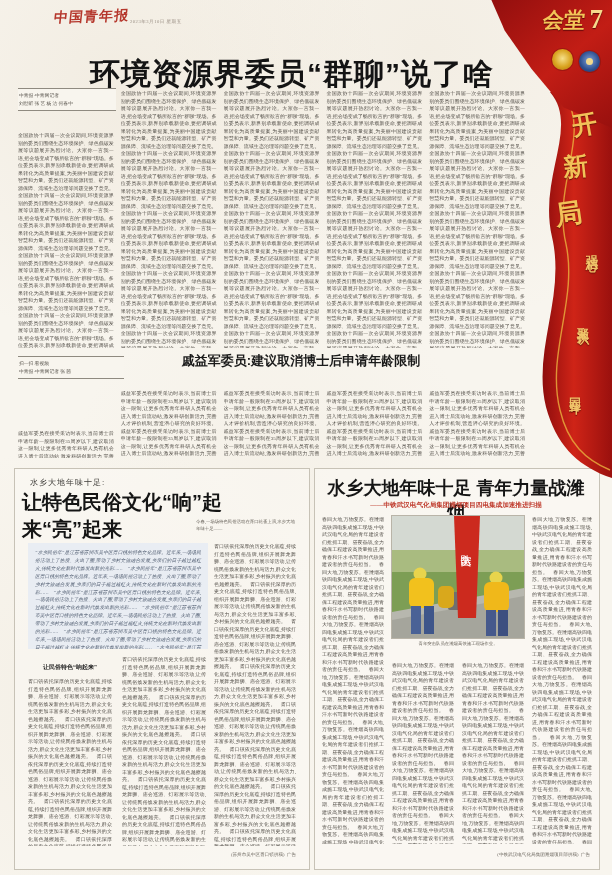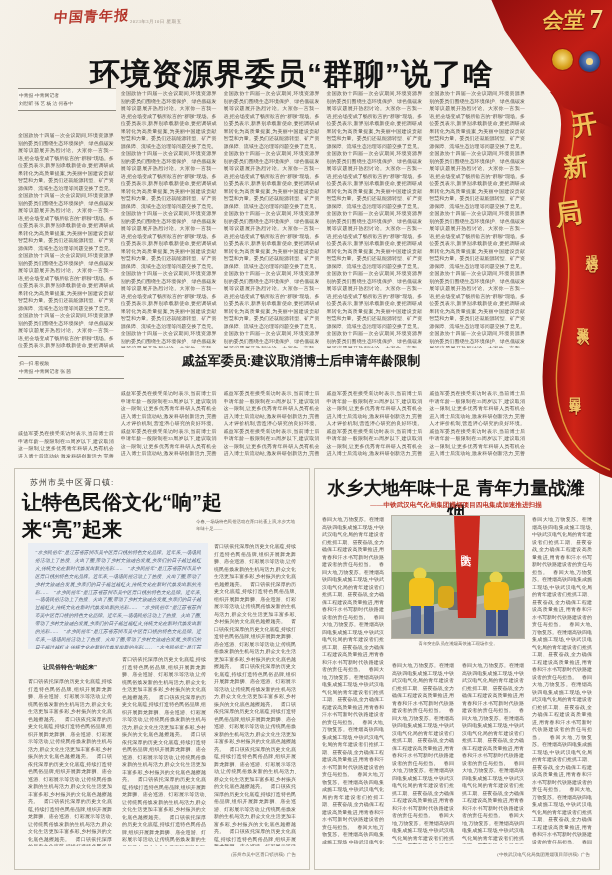--- a/index.html
+++ b/index.html
@@ -160,21 +160,21 @@
     </div>
     <div class="col">
       <span>戚益军委员在接受采访时表示,当前博士后申请年龄一般限制在35周岁以下,建议取消这一限制,让更多优秀青年科研人员有机会进入博士后流动站,激发科研创新活力,完善人才评价机制,营造潜心研究的良好环境。　戚益军委员在接受采访时表示,当前博士后申请年龄一般限制在35周岁以下,建议取消这一限制,让更多优秀青年科研人员有机会进入博士后流动站,激发科研创新活力,完善人才评价机制,营造潜心研究的良好环境。　戚益军委员在接受采访时表示,当前博士后申请年龄一般限制在35周岁以下,建议取消这一限制,让更多优秀青年科研人员有机会进入博士后流动站,激发科研创新活力,完善人才评价机制,营造潜心研究的良好环境。　戚益军委员在接受采访时表示,当前博士后申请年龄一般限制在35周岁以下,建议取消这一限制,让更多优秀青年科研人员有机会进入博士后流动站,激发科研创新活力,完善人才评价机制,营造潜心研究的良好环境。　戚益军委员在接受采访时表示,当前博士后申请年龄一般限制在35周岁以下,建议取消这一限制,让更多优秀青年科研人员有机会进入博士后流动站,激发科研创新活力,完善人才评价机制,营造潜心研究的良好环境。　戚益军委员在接受采访时表示,当前博士后申请年龄一般限制在35周岁以下,建议取消这一限制,让更多优秀青年科研人员有机会进入博士后流动站,激发科研创新活力,完善人才评价机制,营造潜心研究的良好环境。　戚益军委员在接受采访时表示,当前博士后申请年龄一般限制在35周岁以下,建议取消这一限制,让更多优秀青年科研人员有机会进入博士后流动站,激发科研创新活力,完善人才评价机制,营造潜心研究的良好环境。　戚益军委员在接受采访时表示,当前博士后申请年龄一般限制在35周岁以下,建议取消这一限制,让更多优秀青年科研人员有机会进入博士后流动站,激发科研创新活力,完善人才评价机制,营造潜心研究的良好环境。　戚益军委员在接受采访时表示,当前博士后申请年龄一般限制在35周岁以下,建议取消这一限制,让更多优秀青年科研人员有机会进入博士后流动站,激发科研创新活力,完善人才评价机制,营造潜心研究的良好环境。　戚益军委员在接受采访时表示,当前博士后申请年龄一般限制在35周岁以下,建议取消这一限制,让更多优秀青年科研人员有机会进入博士后流动站,激发科研创新活力,完善人才评价机制,营造潜心研究的良好环境。</span>
     </div>
     <div class="col">
       <span>戚益军委员在接受采访时表示,当前博士后申请年龄一般限制在35周岁以下,建议取消这一限制,让更多优秀青年科研人员有机会进入博士后流动站,激发科研创新活力,完善人才评价机制,营造潜心研究的良好环境。　戚益军委员在接受采访时表示,当前博士后申请年龄一般限制在35周岁以下,建议取消这一限制,让更多优秀青年科研人员有机会进入博士后流动站,激发科研创新活力,完善人才评价机制,营造潜心研究的良好环境。　戚益军委员在接受采访时表示,当前博士后申请年龄一般限制在35周岁以下,建议取消这一限制,让更多优秀青年科研人员有机会进入博士后流动站,激发科研创新活力,完善人才评价机制,营造潜心研究的良好环境。　戚益军委员在接受采访时表示,当前博士后申请年龄一般限制在35周岁以下,建议取消这一限制,让更多优秀青年科研人员有机会进入博士后流动站,激发科研创新活力,完善人才评价机制,营造潜心研究的良好环境。　戚益军委员在接受采访时表示,当前博士后申请年龄一般限制在35周岁以下,建议取消这一限制,让更多优秀青年科研人员有机会进入博士后流动站,激发科研创新活力,完善人才评价机制,营造潜心研究的良好环境。　戚益军委员在接受采访时表示,当前博士后申请年龄一般限制在35周岁以下,建议取消这一限制,让更多优秀青年科研人员有机会进入博士后流动站,激发科研创新活力,完善人才评价机制,营造潜心研究的良好环境。　戚益军委员在接受采访时表示,当前博士后申请年龄一般限制在35周岁以下,建议取消这一限制,让更多优秀青年科研人员有机会进入博士后流动站,激发科研创新活力,完善人才评价机制,营造潜心研究的良好环境。　戚益军委员在接受采访时表示,当前博士后申请年龄一般限制在35周岁以下,建议取消这一限制,让更多优秀青年科研人员有机会进入博士后流动站,激发科研创新活力,完善人才评价机制,营造潜心研究的良好环境。　戚益军委员在接受采访时表示,当前博士后申请年龄一般限制在35周岁以下,建议取消这一限制,让更多优秀青年科研人员有机会进入博士后流动站,激发科研创新活力,完善人才评价机制,营造潜心研究的良好环境。　戚益军委员在接受采访时表示,当前博士后申请年龄一般限制在35周岁以下,建议取消这一限制,让更多优秀青年科研人员有机会进入博士后流动站,激发科研创新活力,完善人才评价机制,营造潜心研究的良好环境。</span>
     </div>
   </div>
 
   <div class="abs box box-left"></div>
-  <div class="abs kicker">苏州市吴中区胥口镇:</div>
+  <div class="abs kicker">水乡大地年味十足:</div>
   <div class="abs headline-left">让特色民俗文化“响”起来“亮”起来</div>
   <div class="abs lead-left">今春,一场场特色民俗活动在胥口轮番上演,水乡大地年味十足——</div>
   <div class="abs quotebox">
     <span>“水乡民俗年”是江苏省苏州市吴中区胥口镇的特色文化品牌。近年来,一场场民俗活动上了热搜、火出了圈,带动了乡村文旅融合发展,乡亲们的日子越过越红火,传统文化在新时代焕发出新的光彩……　“水乡民俗年”是江苏省苏州市吴中区胥口镇的特色文化品牌。近年来,一场场民俗活动上了热搜、火出了圈,带动了乡村文旅融合发展,乡亲们的日子越过越红火,传统文化在新时代焕发出新的光彩……　“水乡民俗年”是江苏省苏州市吴中区胥口镇的特色文化品牌。近年来,一场场民俗活动上了热搜、火出了圈,带动了乡村文旅融合发展,乡亲们的日子越过越红火,传统文化在新时代焕发出新的光彩……　“水乡民俗年”是江苏省苏州市吴中区胥口镇的特色文化品牌。近年来,一场场民俗活动上了热搜、火出了圈,带动了乡村文旅融合发展,乡亲们的日子越过越红火,传统文化在新时代焕发出新的光彩……　“水乡民俗年”是江苏省苏州市吴中区胥口镇的特色文化品牌。近年来,一场场民俗活动上了热搜、火出了圈,带动了乡村文旅融合发展,乡亲们的日子越过越红火,传统文化在新时代焕发出新的光彩……　“水乡民俗年”是江苏省苏州市吴中区胥口镇的特色文化品牌。近年来,一场场民俗活动上了热搜、火出了圈,带动了乡村文旅融合发展,乡亲们的日子越过越红火,传统文化在新时代焕发出新的光彩……　“水乡民俗年”是江苏省苏州市吴中区胥口镇的特色文化品牌。近年来,一场场民俗活动上了热搜、火出了圈,带动了乡村文旅融合发展,乡亲们的日子越过越红火,传统文化在新时代焕发出新的光彩……　“水乡民俗年”是江苏省苏州市吴中区胥口镇的特色文化品牌。近年来,一场场民俗活动上了热搜、火出了圈,带动了乡村文旅融合发展,乡亲们的日子越过越红火,传统文化在新时代焕发出新的光彩……　“水乡民俗年”是江苏省苏州市吴中区胥口镇的特色文化品牌。近年来,一场场民俗活动上了热搜、火出了圈,带动了乡村文旅融合发展,乡亲们的日子越过越红火,传统文化在新时代焕发出新的光彩……　“水乡民俗年”是江苏省苏州市吴中区胥口镇的特色文化品牌。近年来,一场场民俗活动上了热搜、火出了圈,带动了乡村文旅融合发展,乡亲们的日子越过越红火,传统文化在新时代焕发出新的光彩……</span>
   </div>
   <div class="lcol" style="left:28px;top:656px;width:84px;height:190px;">
     <div class="subhead">让民俗特色“响起来”</div>
     <span>胥口镇依托深厚的历史文化底蕴,持续打造特色民俗品牌,组织开展舞龙舞狮、庙会巡游、灯彩展示等活动,让传统民俗焕发新的生机与活力,群众文化生活更加丰富多彩,乡村振兴的文化底色越擦越亮。　胥口镇依托深厚的历史文化底蕴,持续打造特色民俗品牌,组织开展舞龙舞狮、庙会巡游、灯彩展示等活动,让传统民俗焕发新的生机与活力,群众文化生活更加丰富多彩,乡村振兴的文化底色越擦越亮。　胥口镇依托深厚的历史文化底蕴,持续打造特色民俗品牌,组织开展舞龙舞狮、庙会巡游、灯彩展示等活动,让传统民俗焕发新的生机与活力,群众文化生活更加丰富多彩,乡村振兴的文化底色越擦越亮。　胥口镇依托深厚的历史文化底蕴,持续打造特色民俗品牌,组织开展舞龙舞狮、庙会巡游、灯彩展示等活动,让传统民俗焕发新的生机与活力,群众文化生活更加丰富多彩,乡村振兴的文化底色越擦越亮。　胥口镇依托深厚的历史文化底蕴,持续打造特色民俗品牌,组织开展舞龙舞狮、庙会巡游、灯彩展示等活动,让传统民俗焕发新的生机与活力,群众文化生活更加丰富多彩,乡村振兴的文化底色越擦越亮。　胥口镇依托深厚的历史文化底蕴,持续打造特色民俗品牌,组织开展舞龙舞狮、庙会巡游、灯彩展示等活动,让传统民俗焕发新的生机与活力,群众文化生活更加丰富多彩,乡村振兴的文化底色越擦越亮。　胥口镇依托深厚的历史文化底蕴,持续打造特色民俗品牌,组织开展舞龙舞狮、庙会巡游、灯彩展示等活动,让传统民俗焕发新的生机与活力,群众文化生活更加丰富多彩,乡村振兴的文化底色越擦越亮。　胥口镇依托深厚的历史文化底蕴,持续打造特色民俗品牌,组织开展舞龙舞狮、庙会巡游、灯彩展示等活动,让传统民俗焕发新的生机与活力,群众文化生活更加丰富多彩,乡村振兴的文化底色越擦越亮。　胥口镇依托深厚的历史文化底蕴,持续打造特色民俗品牌,组织开展舞龙舞狮、庙会巡游、灯彩展示等活动,让传统民俗焕发新的生机与活力,群众文化生活更加丰富多彩,乡村振兴的文化底色越擦越亮。　胥口镇依托深厚的历史文化底蕴,持续打造特色民俗品牌,组织开展舞龙舞狮、庙会巡游、灯彩展示等活动,让传统民俗焕发新的生机与活力,群众文化生活更加丰富多彩,乡村振兴的文化底色越擦越亮。</span>
   </div>
   <div class="lcol" style="left:122px;top:656px;width:84px;height:190px;">

